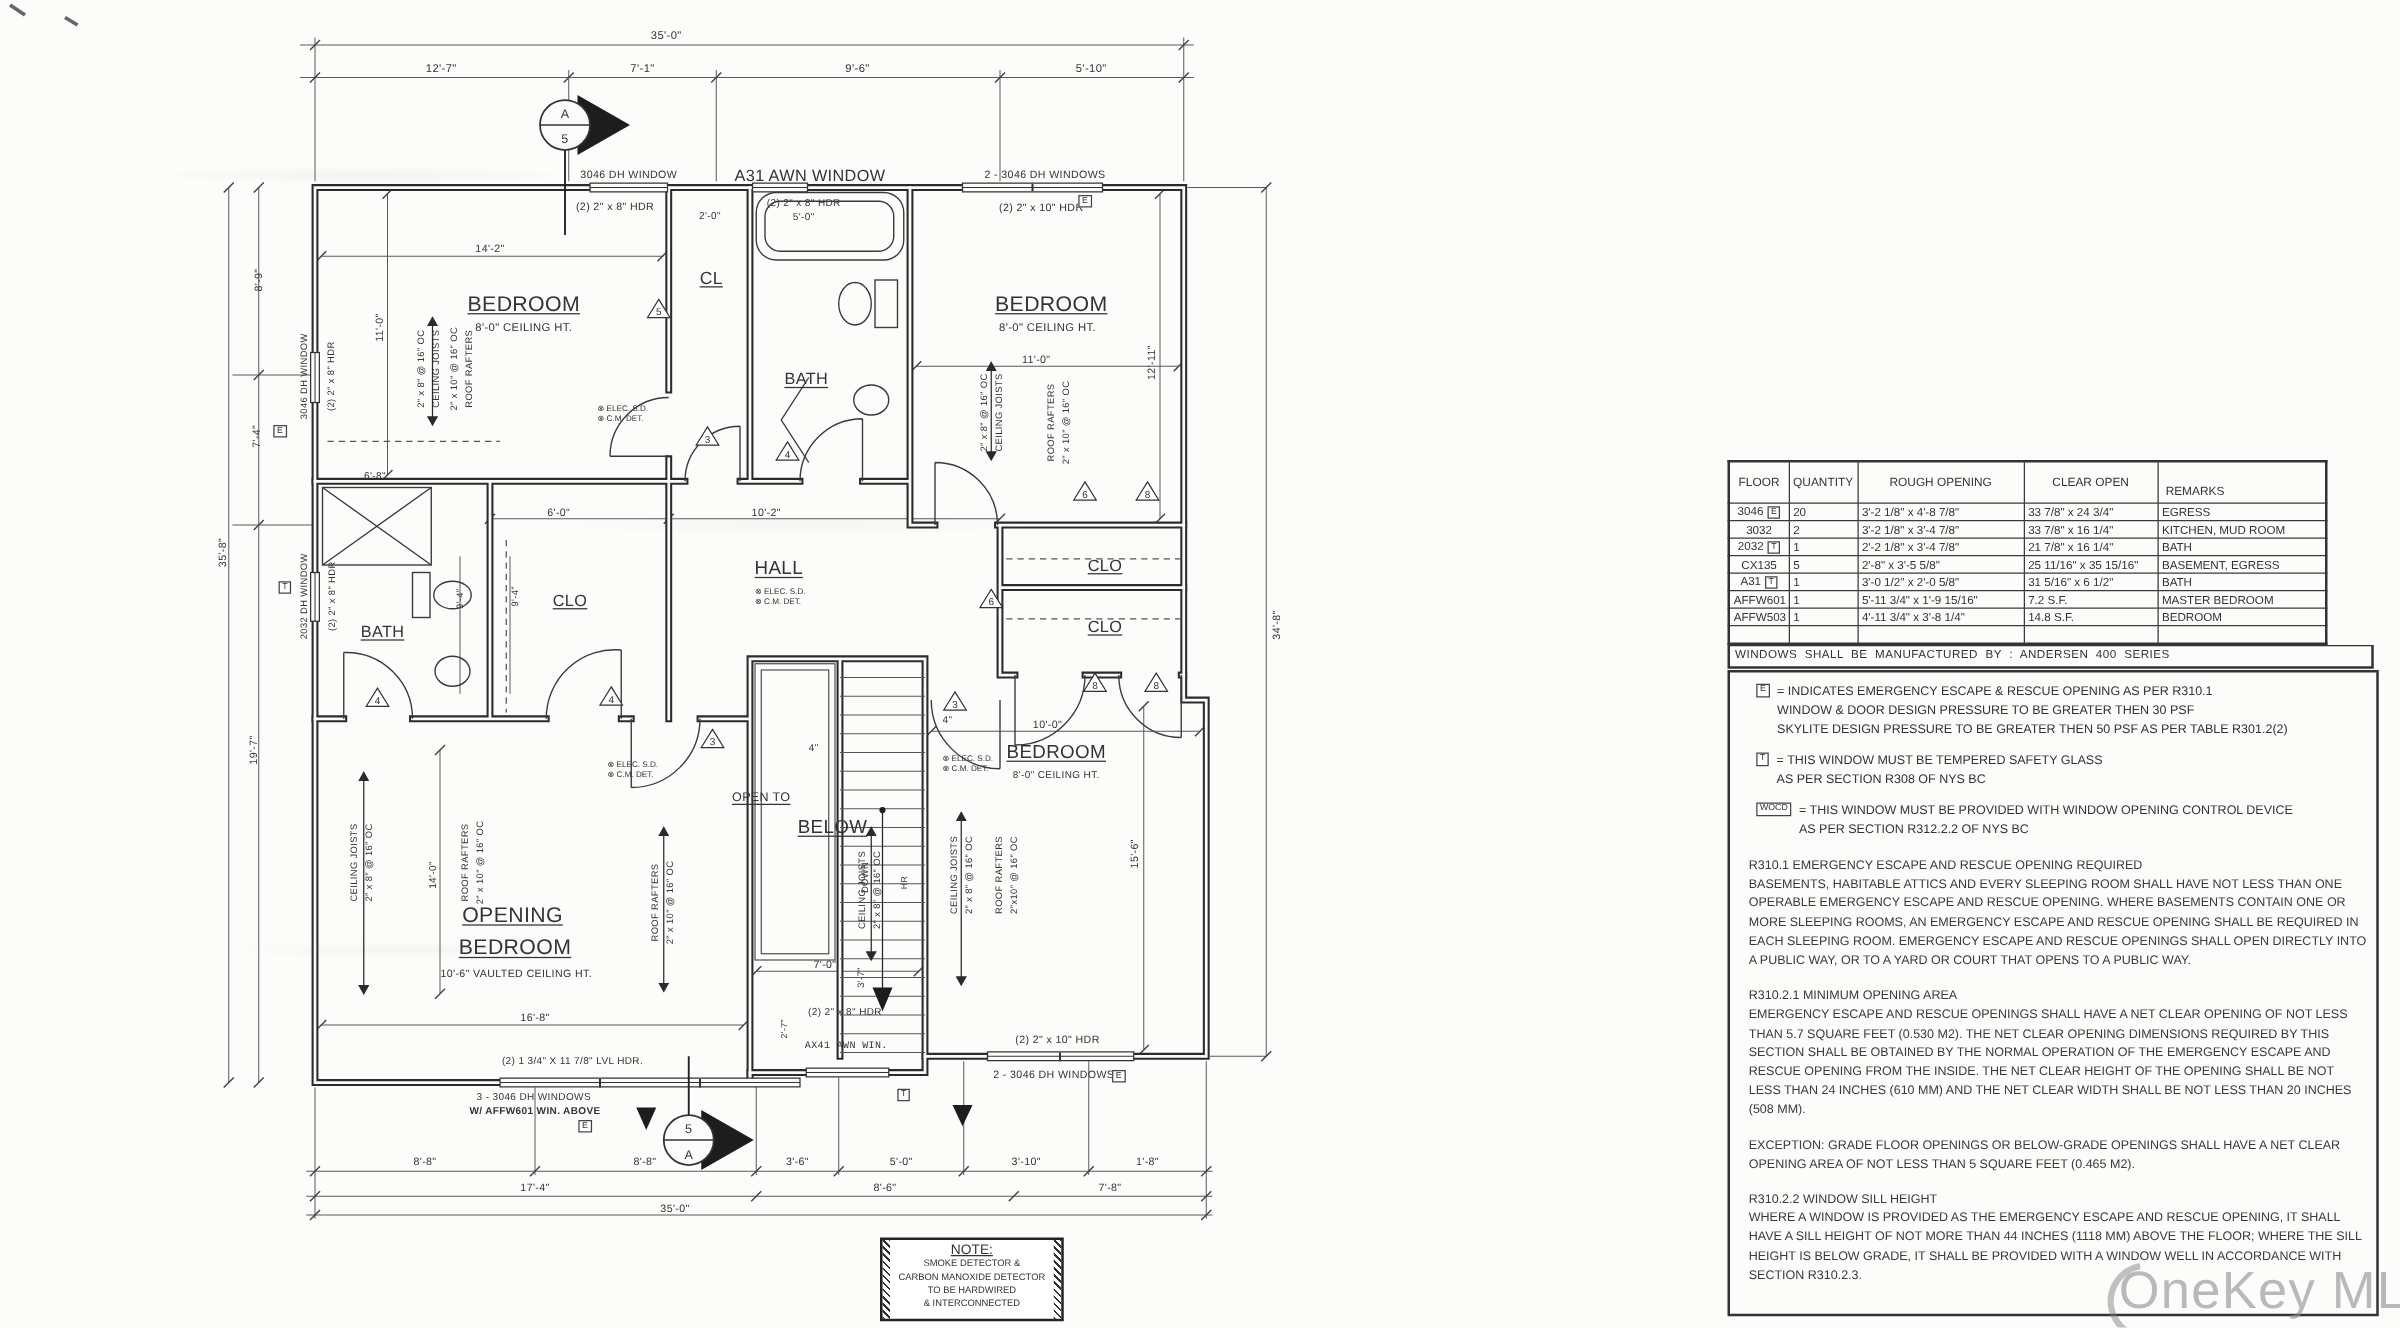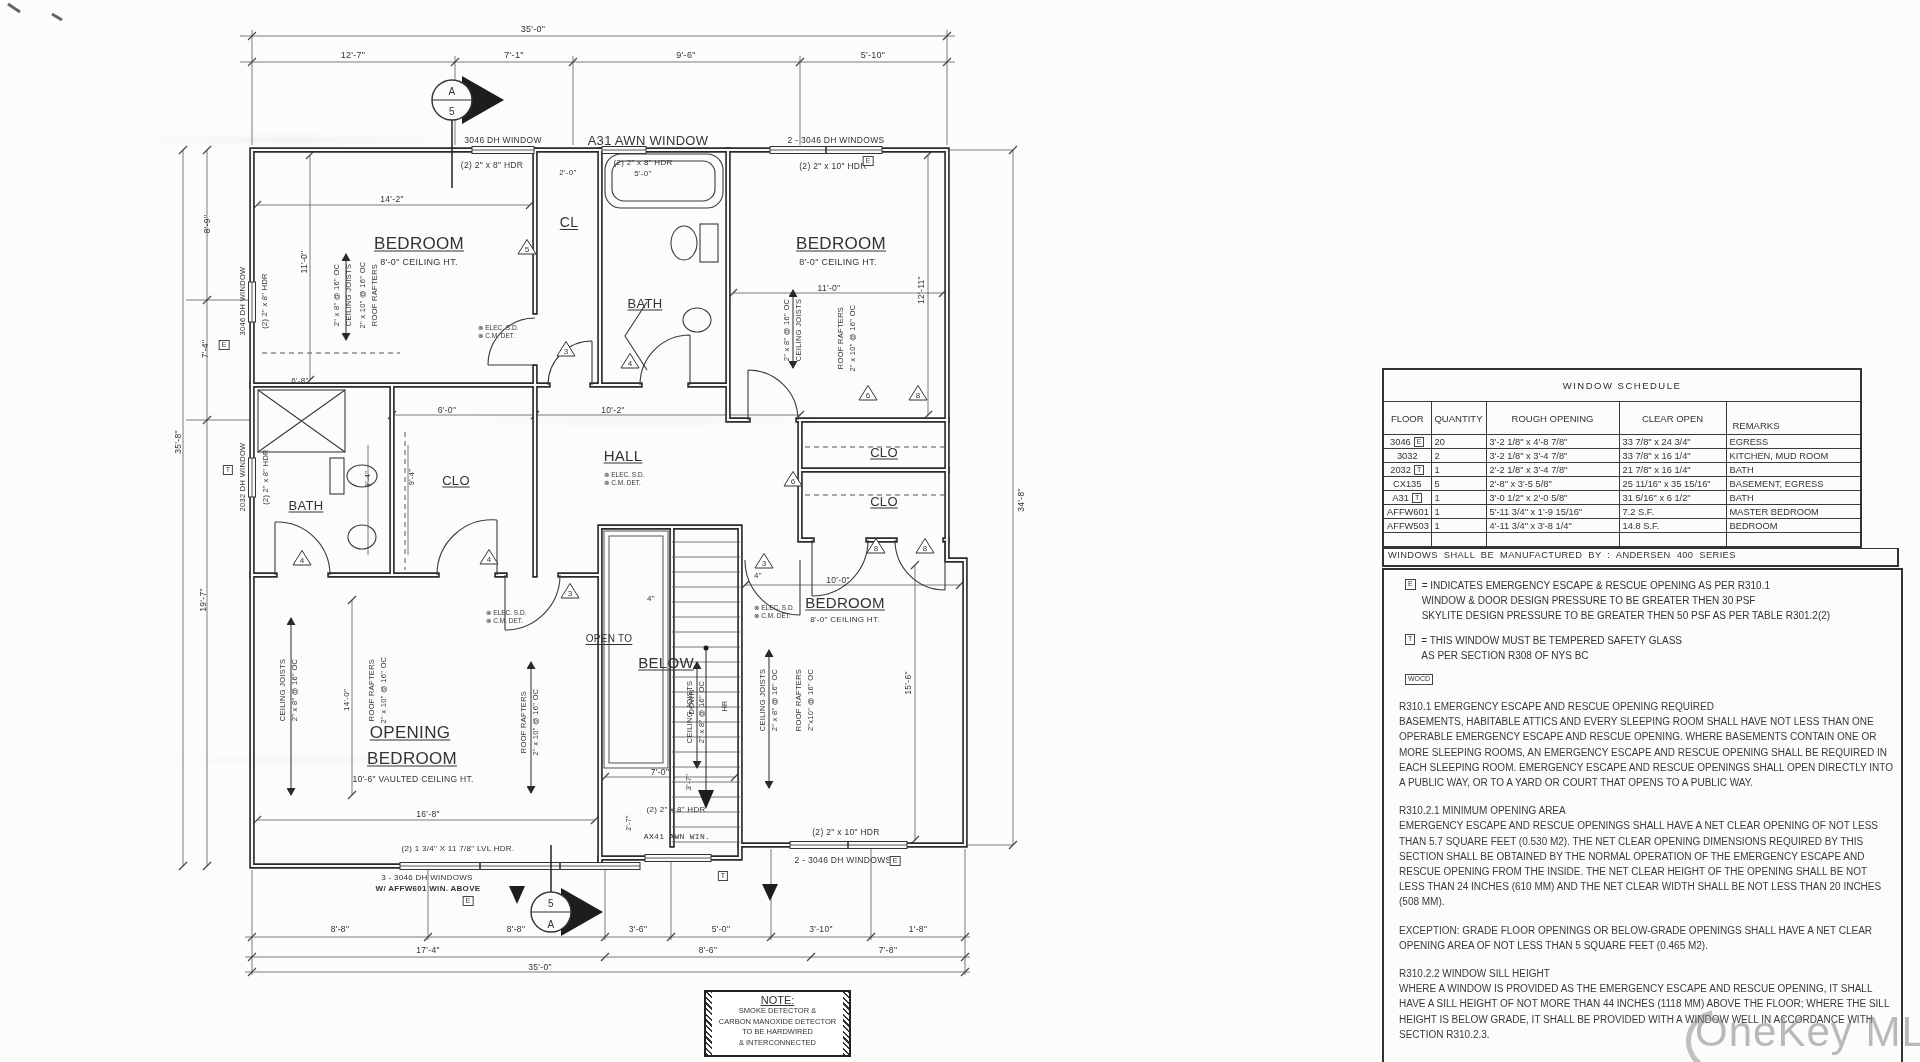--- a/index.html
+++ b/index.html
@@ -400,23 +400,20 @@
     <table class="sched">
       <colgroup>
           <col style="width:48px">
           <col style="width:55px">
           <col style="width:133px">
           <col style="width:107px">
           <col style="width:135px">
         </colgroup>
       <thead>
         <tr>
-            <th colspan="5" class="sched-title">WINDOW SCHEDULE</th>
-          </tr>
-        <tr>
           <th>FLOOR</th>
           <th>QUANTITY</th>
           <th>ROUGH OPENING</th>
           <th>CLEAR OPEN</th>
           <th class="remarks">REMARKS</th>
         </tr>
       </thead>
       <tbody>
           <tr>
             <td class="c-win">3046<span class="tag">E</span></td>
@@ -489,20 +486,24 @@
           </div>
           <div class="legend-item">
             <span class="tag">T</span>
             <div class="legend-lines">
               <div>= THIS WINDOW MUST BE TEMPERED SAFETY GLASS</div>
               <div>AS PER SECTION R308 OF NYS BC</div>
             </div>
           </div>
           <div class="legend-item">
             <span class="tag">WOCD</span>
+            <div class="legend-lines">
+              <div>= THIS WINDOW MUST BE PROVIDED WITH WINDOW OPENING CONTROL DEVICE</div>
+              <div>AS PER SECTION R312.2.2 OF NYS BC</div>
+            </div>
           </div>
         </div>
       <div style="margin-top:14px;">
           <div class="para">
             <div class="para-title">R310.1 EMERGENCY ESCAPE AND RESCUE OPENING REQUIRED</div>
             <div>BASEMENTS, HABITABLE ATTICS AND EVERY SLEEPING ROOM SHALL HAVE NOT LESS THAN ONE OPERABLE EMERGENCY ESCAPE AND RESCUE OPENING. WHERE BASEMENTS CONTAIN ONE OR MORE SLEEPING ROOMS, AN EMERGENCY ESCAPE AND RESCUE OPENING SHALL BE REQUIRED IN EACH SLEEPING ROOM. EMERGENCY ESCAPE AND RESCUE OPENINGS SHALL OPEN DIRECTLY INTO A PUBLIC WAY, OR TO A YARD OR COURT THAT OPENS TO A PUBLIC WAY.</div>
           </div>
           <div class="para">
             <div class="para-title">R310.2.1 MINIMUM OPENING AREA</div>
             <div>EMERGENCY ESCAPE AND RESCUE OPENINGS SHALL HAVE A NET CLEAR OPENING OF NOT LESS THAN 5.7 SQUARE FEET (0.530 M2). THE NET CLEAR OPENING DIMENSIONS REQUIRED BY THIS SECTION SHALL BE OBTAINED BY THE NORMAL OPERATION OF THE EMERGENCY ESCAPE AND RESCUE OPENING FROM THE INSIDE. THE NET CLEAR HEIGHT OF THE OPENING SHALL BE NOT LESS THAN 24 INCHES (610 MM) AND THE NET CLEAR WIDTH SHALL BE NOT LESS THAN 20 INCHES (508 MM).</div>

